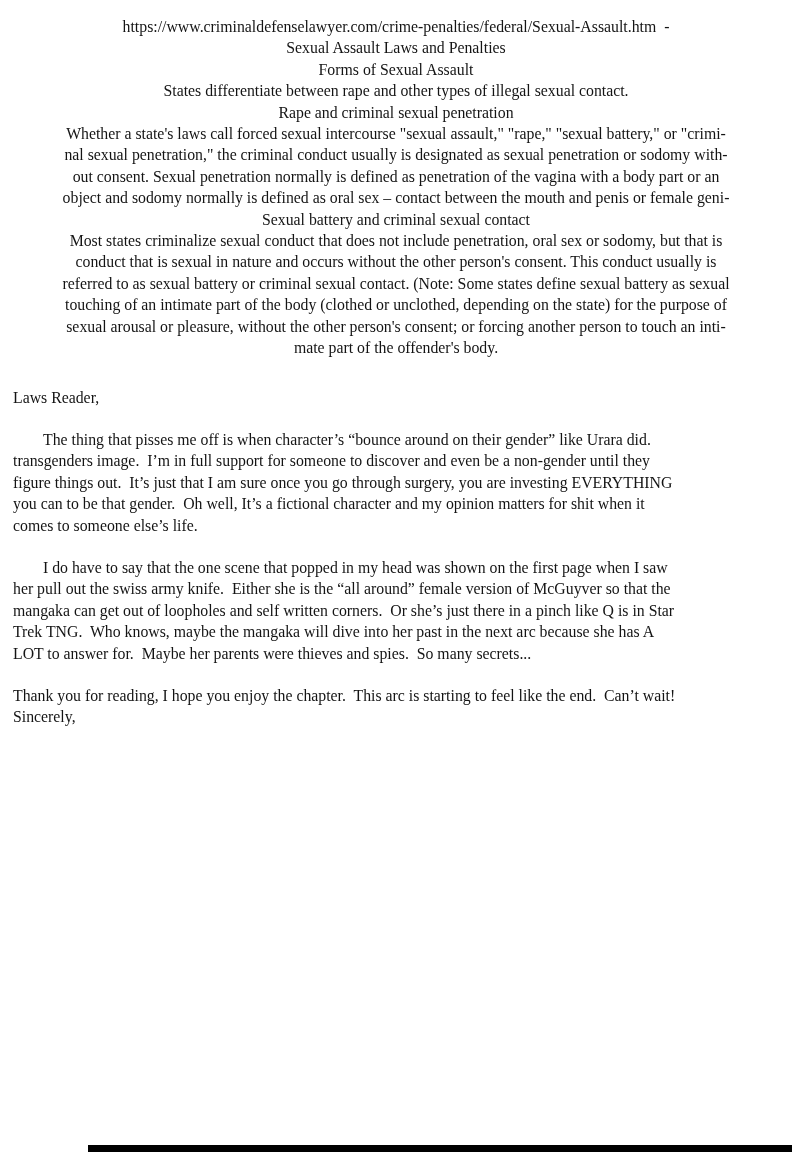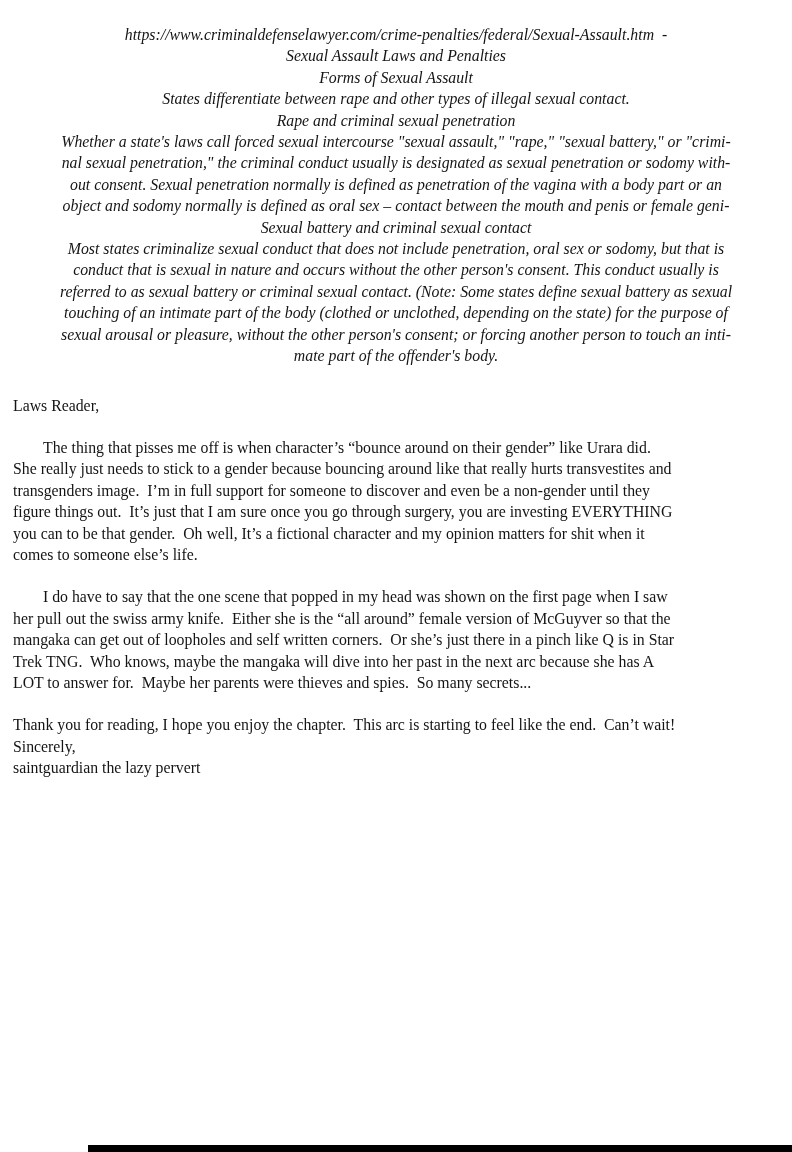--- a/index.html
+++ b/index.html
@@ -8,23 +8,22 @@
     width: 792px;
     height: 1152px;
     background: #ffffff;
     overflow: hidden;
     color: #141414;
     font-family: "Liberation Serif", serif;
     font-size: 15.8px;
     line-height: 21.4px;
   }
   .header-block {
-    padding-top: 24px;
+    padding-top: 16px;
     text-align: center;
-    font-style: italic;
   }
   .line { white-space: pre; }
   .letter-block {
     margin: 28px 13px 0 13px;
     text-align: left;
   }
   .paragraph { margin-top: 21px; }
   .closing, .signature { }
   .first-indent { padding-left: 30px; }
   .bottom-bar {
@@ -58,39 +57,37 @@
       <div class="line">touching of an intimate part of the body (clothed or unclothed, depending on the state) for the purpose of</div>
       <div class="line">sexual arousal or pleasure, without the other person's consent; or forcing another person to touch an inti-</div>
       <div class="line">mate part of the offender's body.</div>
     </div>
 
   <div class="letter-block">
     <div class="salutation">Laws Reader,</div>
 
     <div class="paragraph">
         <div class="line first-indent">The thing that pisses me off is when character’s “bounce around on their gender” like Urara did.</div>
-        <div class="line">She really just needs to stick to a gender because bouncing around like that really hurts transvestites and</div>
         <div class="line">transgenders image.  I’m in full support for someone to discover and even be a non-gender until they</div>
         <div class="line">figure things out.  It’s just that I am sure once you go through surgery, you are investing EVERYTHING</div>
         <div class="line">you can to be that gender.  Oh well, It’s a fictional character and my opinion matters for shit when it</div>
         <div class="line">comes to someone else’s life.</div>
       </div>
 
     <div class="paragraph">
         <div class="line first-indent">I do have to say that the one scene that popped in my head was shown on the first page when I saw</div>
         <div class="line">her pull out the swiss army knife.  Either she is the “all around” female version of McGuyver so that the</div>
         <div class="line">mangaka can get out of loopholes and self written corners.  Or she’s just there in a pinch like Q is in Star</div>
         <div class="line">Trek TNG.  Who knows, maybe the mangaka will dive into her past in the next arc because she has A</div>
         <div class="line">LOT to answer for.  Maybe her parents were thieves and spies.  So many secrets...</div>
       </div>
 
     <div class="paragraph">
         <div class="line">Thank you for reading, I hope you enjoy the chapter.  This arc is starting to feel like the end.  Can’t wait!</div>
       </div>
 
     <div class="closing">Sincerely,</div>
 
-    <div class="signature">saintguardian the lazy pervert</div>
   </div>
 
   <div class="bottom-bar" style="background: rgb(0, 0, 0);"></div>
 
 </div>
 
 </body></html>

